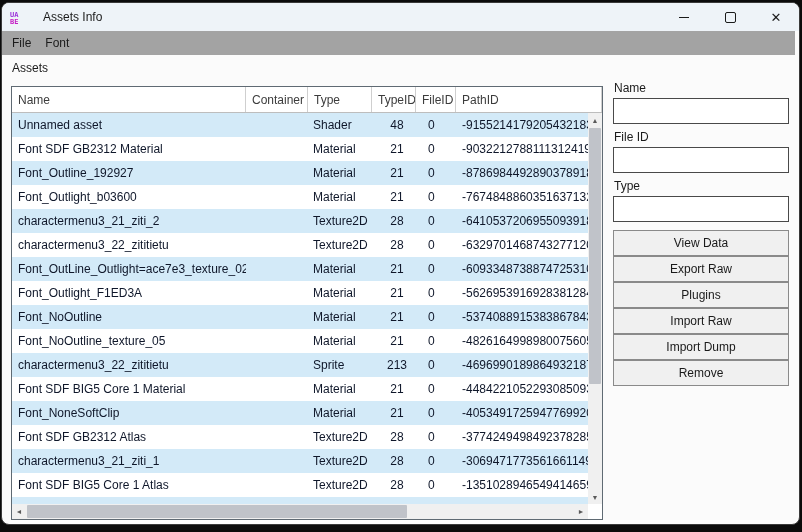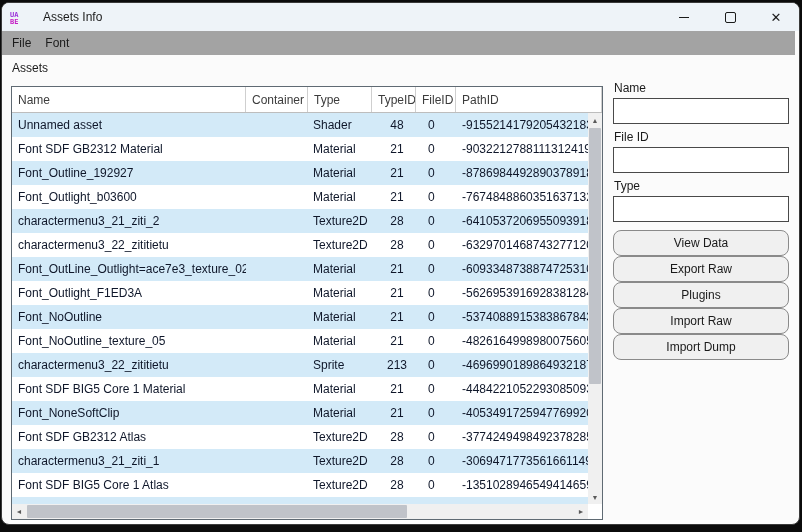--- a/index.html
+++ b/index.html
@@ -96,21 +96,21 @@
   }
   .fieldgroup{margin-bottom:6px;display:flex;flex-direction:column;}
   .fieldlabel{font-size:12px;color:#1b1b1b;margin:0 0 3px 1px;}
   .fieldinput{
     height:26px;box-sizing:border-box;border:1px solid #494949;background:#ffffff;
     font-size:12px;font-family:inherit;padding:2px 4px;width:100%;border-radius:0;outline:none;
   }
   .panel-buttons{display:flex;flex-direction:column;margin-top:2px;}
   .pbtn{
     height:26px;box-sizing:border-box;border:1px solid #8a8a8a;background:#f0f0f0;
-    font-size:12px;font-family:inherit;color:#1a1a1a;cursor:default;border-radius:8px;
+    font-size:12px;font-family:inherit;color:#1a1a1a;cursor:default;border-radius:0;
   }
 </style>
 </head>
 <body>
 
 <div class="window">
 
   <div class="titlebar">
     <div class="app-icon">
       <span class="l1">UA</span>
@@ -343,18 +343,19 @@
 
         <button class="pbtn">Export Raw</button>
 
 
         <button class="pbtn">Plugins</button>
 
         <button class="pbtn">Import Raw</button>
 
         <button class="pbtn">Import Dump</button>
 
+        <button class="pbtn">Remove</button>
 
     </div>
 
   </div>
 
 </div>
 
 </body></html>

